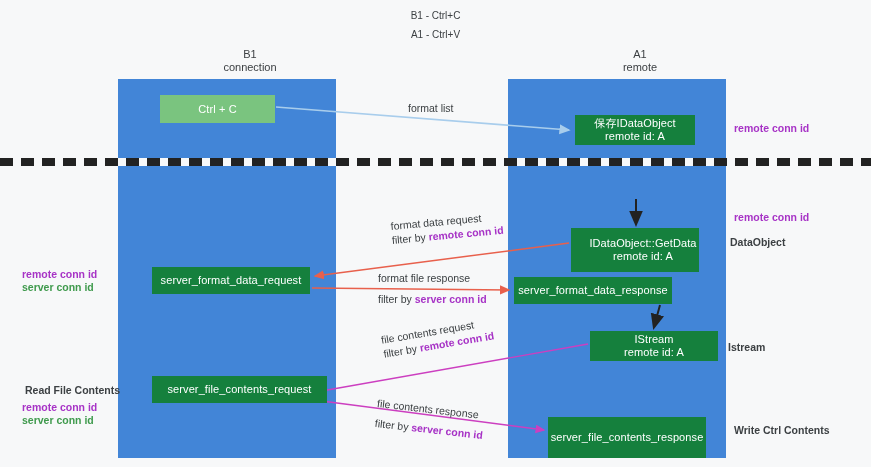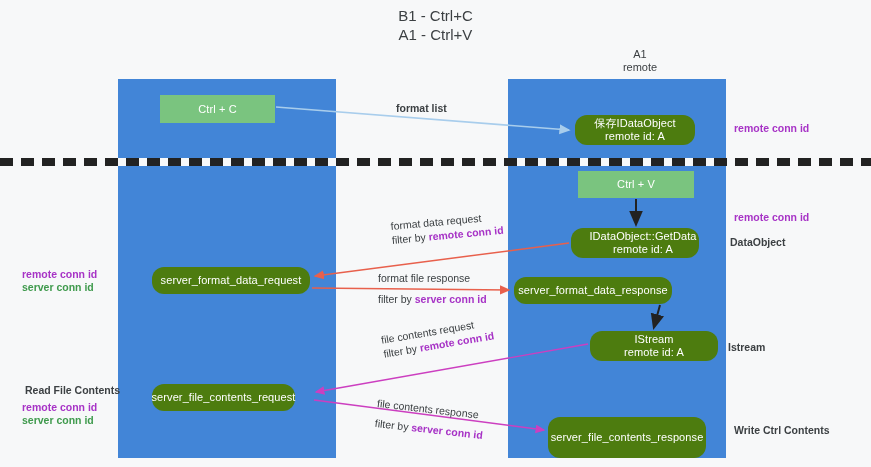--- a/index.html
+++ b/index.html
@@ -10,21 +10,21 @@
     overflow:hidden;
     position:relative;
     color:#3c4043;
   }
   #stage{position:absolute;left:0;top:0;width:871px;height:467px;}
   .abs{position:absolute;}
 
   
   #title{
     left:0;top:6px;width:871px;text-align:center;
-    font-size:15px;line-height:19px;color:#3c4043;
+    font-size:10px;line-height:19px;color:#3c4043;
     white-space:pre-line;
   }
 
   
   .col-head{
     font-size:11px;line-height:13px;text-align:center;color:#3c4043;
     white-space:pre-line;
   }
   #head-b1{left:150px;top:48px;width:200px;}
   #head-a1{left:540px;top:48px;width:200px;}
@@ -47,30 +47,30 @@
   .node{
     box-sizing:border-box;
     display:flex;flex-direction:column;
     align-items:center;justify-content:center;
     text-align:center;color:#ffffff;
     font-size:11px;line-height:13px;
     white-space:pre-line;
     letter-spacing:.1px;
   }
   .node.green{background:#7ac47f;text-align:center;}
-  .node.orange{background:#4d7c0f;border-radius:12px;}
+  .node.orange{background:#15803d;}
 
   #n-ctrlc{left:160px;top:95px;width:115px;height:28px;}
   #n-idataobject{left:575px;top:115px;width:120px;height:30px;}
   #n-ctrlv{left:578px;top:171px;width:116px;height:27px;}
-  #n-getdata{left:571px;top:228px;width:128px;height:30px;padding-left:16px;}
+  #n-getdata{left:571px;top:228px;width:128px;height:44px;padding-left:16px;}
   #n-sfdreq{left:152px;top:267px;width:158px;height:27px;}
   #n-sfdresp{left:514px;top:277px;width:158px;height:27px;}
   #n-istream{left:590px;top:331px;width:128px;height:30px;}
-  #n-sfcreq{left:152px;top:384px;width:143px;height:27px;}
+  #n-sfcreq{left:152px;top:376px;width:175px;height:27px;}
   #n-sfcresp{left:548px;top:417px;width:158px;height:41px;}
 
   
   .lbl{font-size:10.5px;line-height:13px;white-space:pre-line;}
   .lbl.purple{color:#a733c6;font-weight:bold;}
   .lbl.green{color:#3f9a4d;font-weight:bold;}
   .lbl.plain{color:#3c4043;font-weight:bold;}
 
   #lbl-rci-1{left:734px;top:122px;}
   #lbl-rci-2{left:734px;top:211px;}
@@ -79,21 +79,21 @@
   #lbl-writefc{left:734px;top:424px;}
 
   #lbl-left-mid{left:22px;top:268px;}
   #lbl-left-read{left:25px;top:384px;}
   #lbl-left-bot{left:22px;top:401px;}
 
   
   .elbl{font-size:10.5px;line-height:14px;color:#3c4043;}
   .pp{color:#a733c6;font-weight:bold;}
 
-  #e-formatlist{left:396px;top:101px;font-weight:bold;}
+  #e-formatlist{left:408px;top:101px;}
 
   #e-fdreq{left:390px;top:219px;transform:rotate(-5.2deg);transform-origin:0 0;}
   #e-fdresp{left:378px;top:271px;transform:rotate(0deg);transform-origin:0 0;}
   #e-fcreq{left:380px;top:333px;transform:rotate(-9.5deg);transform-origin:0 0;}
   #e-fcresp{left:378px;top:396px;transform:rotate(6.5deg);transform-origin:0 0;}
 
   svg#wires{position:absolute;left:0;top:0;width:871px;height:467px;overflow:visible;}
 </style>
 </head>
 <body>
@@ -134,27 +134,28 @@
     <line x1="588" y1="344" x2="316" y2="392" stroke="#cc3fc0" stroke-width="1.4" marker-end="url(#ah-mag)"></line>
 
     <line x1="314" y1="400" x2="544" y2="430" stroke="#cc3fc0" stroke-width="1.4" marker-end="url(#ah-mag)"></line>
   </svg>
 
   <div class="abs" id="divider"></div>
 
   <div class="abs" id="title">B1 - Ctrl+C
 A1 - Ctrl+V</div>
 
+  <div class="abs col-head" id="head-b1">B1
+connection</div>
   <div class="abs col-head" id="head-a1">A1
 remote</div>
 
   <div class="abs node green" id="n-ctrlc">Ctrl + C</div>
   <div class="abs node orange" id="n-idataobject">保存IDataObject
 remote id: A</div>
-  <div class="abs node green" id="n-ctrlv">Ctrl + V</div>
   <div class="abs node orange" id="n-getdata">IDataObject::GetData
 remote id: A</div>
   <div class="abs node orange" id="n-sfdreq">server_format_data_request</div>
   <div class="abs node orange" id="n-sfdresp">server_format_data_response</div>
   <div class="abs node orange" id="n-istream">IStream
 remote id: A</div>
   <div class="abs node orange" id="n-sfcreq">server_file_contents_request</div>
   <div class="abs node orange" id="n-sfcresp">server_file_contents_response</div>
 
   <div class="abs lbl purple" id="lbl-rci-1">remote conn id</div>

